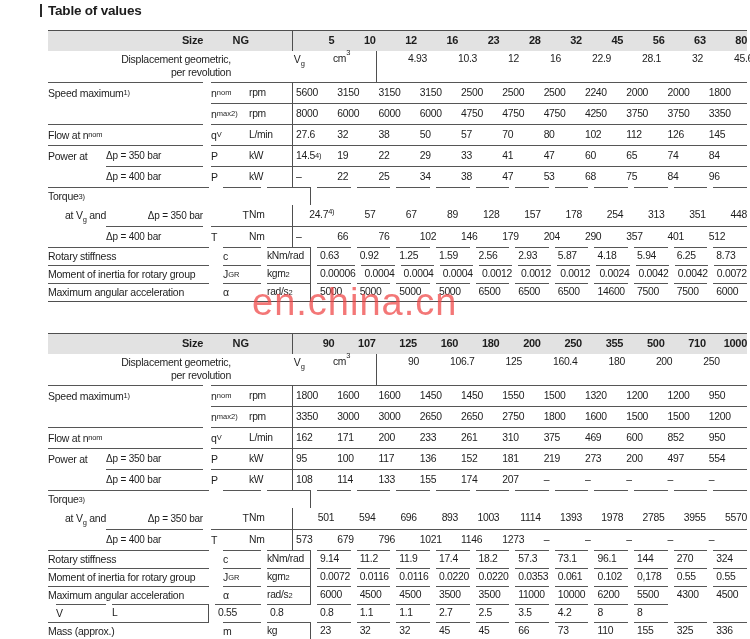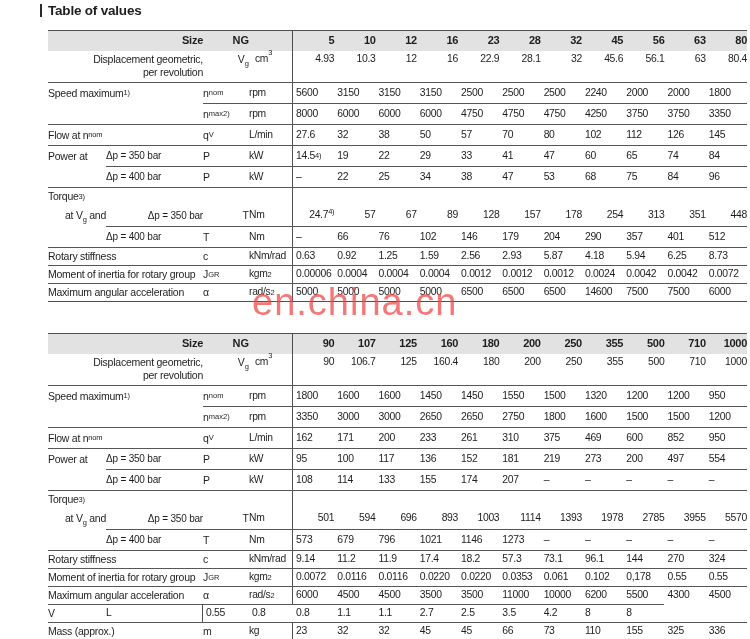--- a/index.html
+++ b/index.html
@@ -7,35 +7,35 @@
         font-family:"Liberation Sans","DejaVu Sans",sans-serif;color:#1d1d1d;}
   .title-bar{position:absolute;left:40px;top:3px;display:flex;align-items:center;}
   .tick{width:2px;height:13px;background:#2a2a2a;margin-right:6px;}
   .title{font-size:13.5px;font-weight:bold;letter-spacing:-0.2px;margin-right:5px;}
   .subtitle{font-size:10.8px;letter-spacing:-0.2px;}
   .tbl{position:absolute;left:48px;width:699px;border-top:1px solid #4f4f4f;border-bottom:1px solid #4f4f4f;}
   #table1{top:30px;}
   #table2{top:333px;}
   .row{display:grid;grid-template-columns:58px 97px 46px 44px repeat(11,1fr);align-items:center;text-align:right;}
   .r-header{height:20px;background:#e2e2e2;font-weight:bold;}
-  .r-tall{height:31px;align-items:start;}
+  .r-tall{height:31px;align-items:start;gap:28px;}
   .r-tall .cell{padding-top:2px;}
   .r-std{height:21px;}
-  .r-slim{height:18px;}
+  .r-slim{height:18px;gap:6px;}
   .cell{white-space:nowrap;overflow:visible;line-height:1.2;}
   .cell.wide{grid-column:1/3;}
   .lbl{font-size:10.5px;letter-spacing:-0.25px;}
   .cond{font-size:10px;letter-spacing:-0.2px;}
-  .sym{font-size:10.5px;}
+  .sym{font-size:10.5px;margin-left:8px;}
   .unit{font-size:10.3px;letter-spacing:-0.3px;}
   .val{font-size:10.4px;padding-left:3px;letter-spacing:-0.3px;}
   .bold{font-weight:bold;font-size:11px;}
   .indent{padding-left:12px;}
   .vr{border-right:1px solid #4f4f4f;align-self:stretch;display:flex;align-items:center;}
-  .r-tall .vr{align-items:flex-start;margin-left:6px;}
+  .r-tall .vr{align-items:flex-start;}
   .bt{border-top:1px solid #565656;align-self:stretch;display:flex;align-items:center;}
   sup{font-size:7.5px;vertical-align:super;line-height:0;}
   sub{font-size:7.5px;vertical-align:sub;line-height:0;}
   .watermark{position:absolute;left:252px;top:281px;font-size:38px;color:#ef4444;
              opacity:0.72;letter-spacing:1px;pointer-events:none;z-index:5;}
 </style>
 </head>
 <body>
 
 <div class="page">

